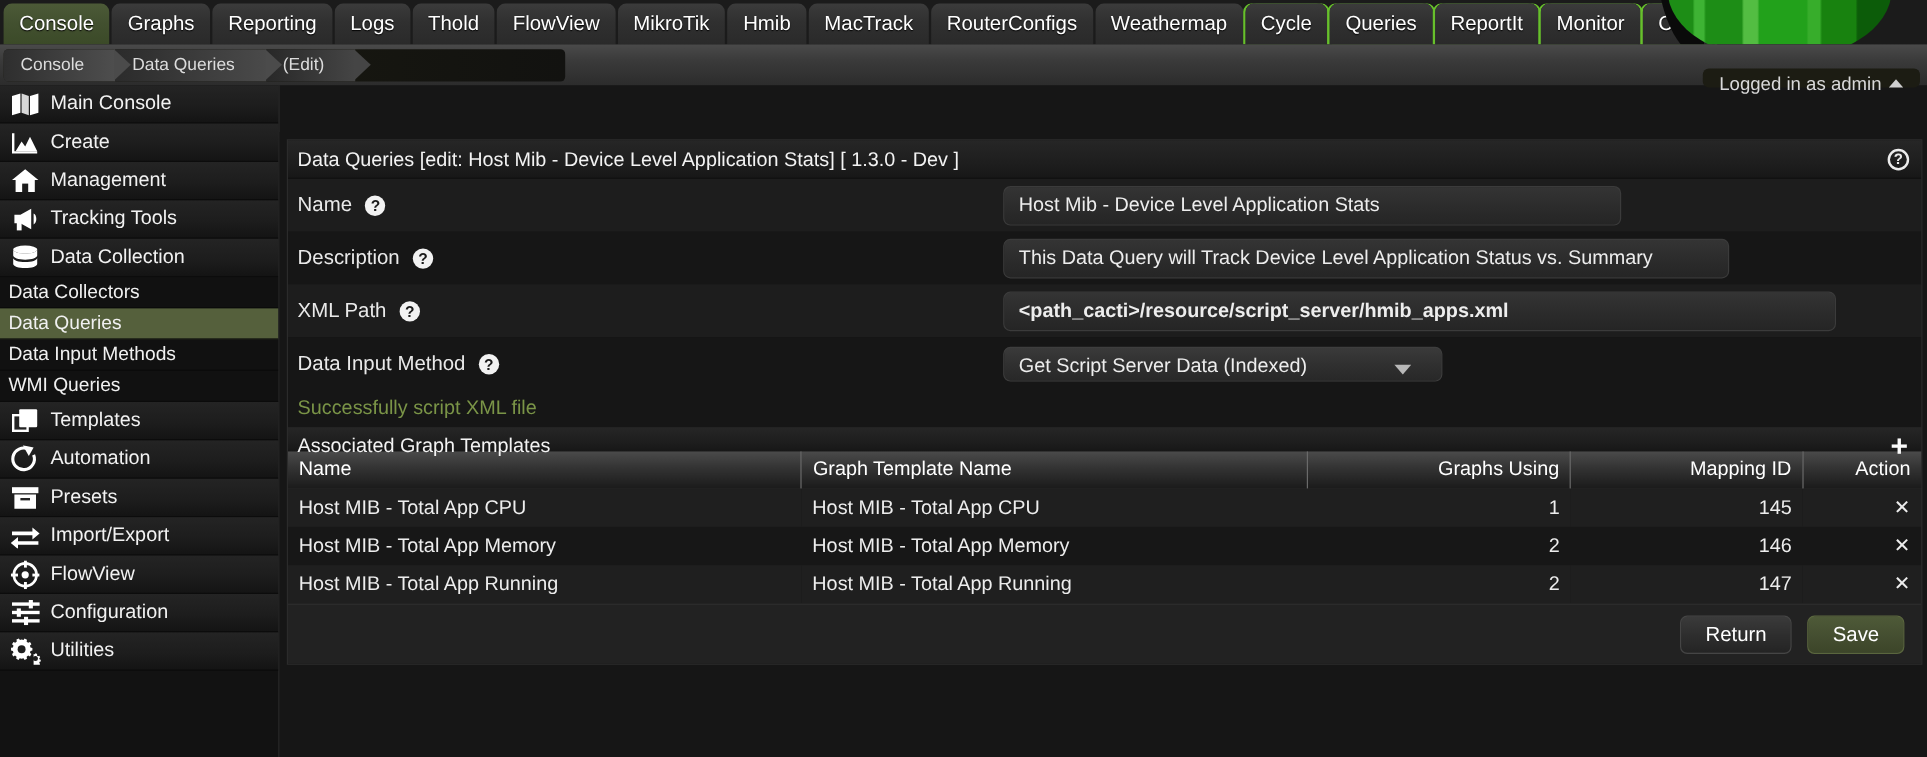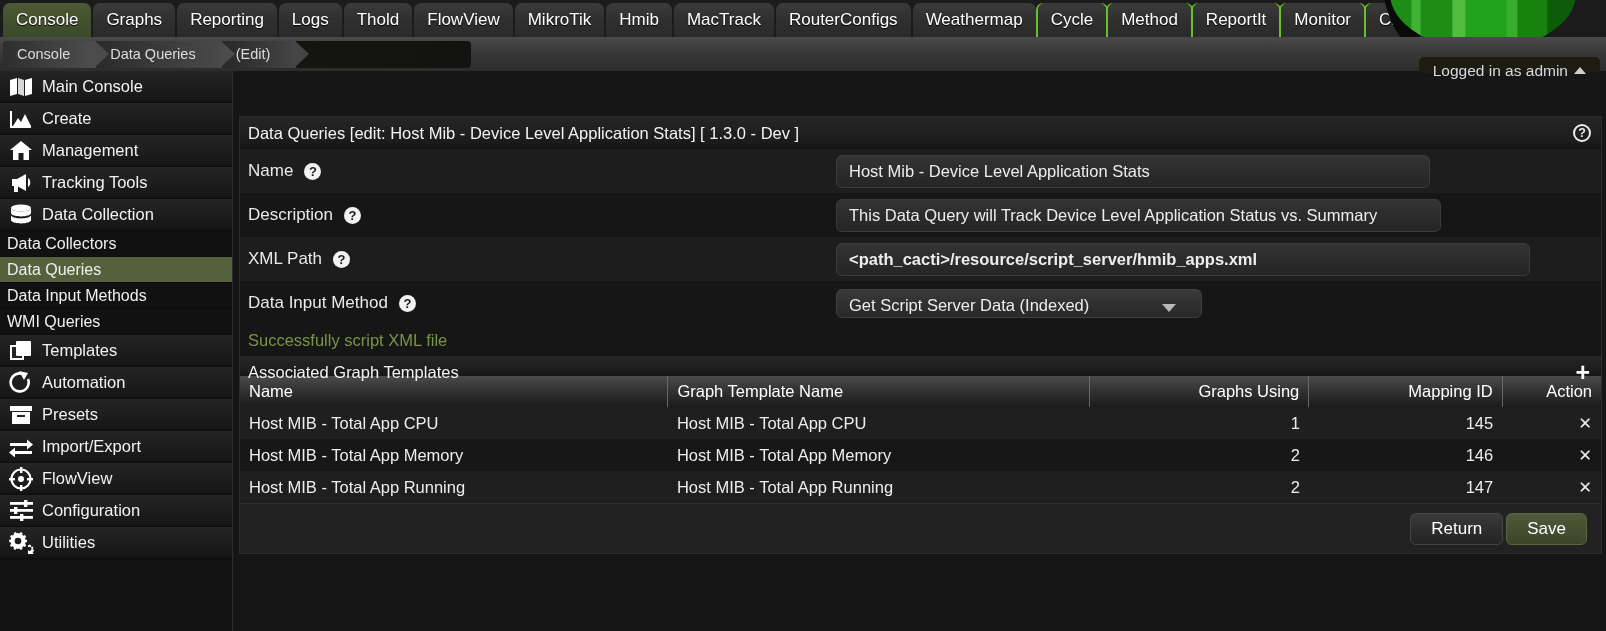--- a/index.html
+++ b/index.html
@@ -233,21 +233,21 @@
     padding: 0 12px;
     font-size: 16.5px;
     color: #ededed;
     background: linear-gradient(to bottom, #343434 0%, #2c2c2c 50%, #252525 100%);
     border: 1px solid #3b3b3b;
     border-radius: 6px;
     white-space: nowrap;
     overflow: hidden;
     cursor: text;
   }
-  .finput.w-name { width: 594px; }
+  .finput.w-name { width: 515px; }
   .finput.w-desc { width: 605px; }
   .finput.w-xml  { width: 694px; font-weight: bold; }
   .fselect {
     position: relative;
     width: 366px;
     height: 29px;
     line-height: 31px;
     padding: 0 34px 0 12px;
     font-size: 16.5px;
     color: #ededed;
@@ -325,21 +325,21 @@
   td.act { text-align: right; color: #8c8c8c; font-size: 18px; cursor: pointer; }
 
   #buttons {
     height: 50px;
     background: #222222;
     border-top: 1px solid #2e2e2e;
     display: flex;
     align-items: center;
     justify-content: flex-end;
     padding-right: 14px;
-    gap: 3px;
+    gap: 13px;
   }
   .btn {
     height: 32px;
     line-height: 30px;
     padding: 0 20px;
     border-radius: 6px;
     font-size: 17px;
     color: #ffffff;
     cursor: pointer;
     white-space: nowrap;
@@ -365,21 +365,21 @@
     <div class="tab"><span>Reporting</span></div>
     <div class="tab"><span>Logs</span></div>
     <div class="tab"><span>Thold</span></div>
     <div class="tab"><span>FlowView</span></div>
     <div class="tab"><span>MikroTik</span></div>
     <div class="tab"><span>Hmib</span></div>
     <div class="tab"><span>MacTrack</span></div>
     <div class="tab"><span>RouterConfigs</span></div>
     <div class="tab"><span>Weathermap</span></div>
     <div class="tab greenline"><span>Cycle</span></div>
-    <div class="tab greenline"><span>Method</span></div>
+    <div class="tab greenline"><span>Queries</span></div>
     <div class="tab greenline"><span>ReportIt</span></div>
     <div class="tab greenline"><span>Monitor</span></div>
     <div class="tab greenline"><span>CFP</span></div>
     <div id="tab-decor">
     <div class="blob2"></div>
     <div class="blob"></div>
   </div>
 </div>
 
 <div id="crumbbar">

